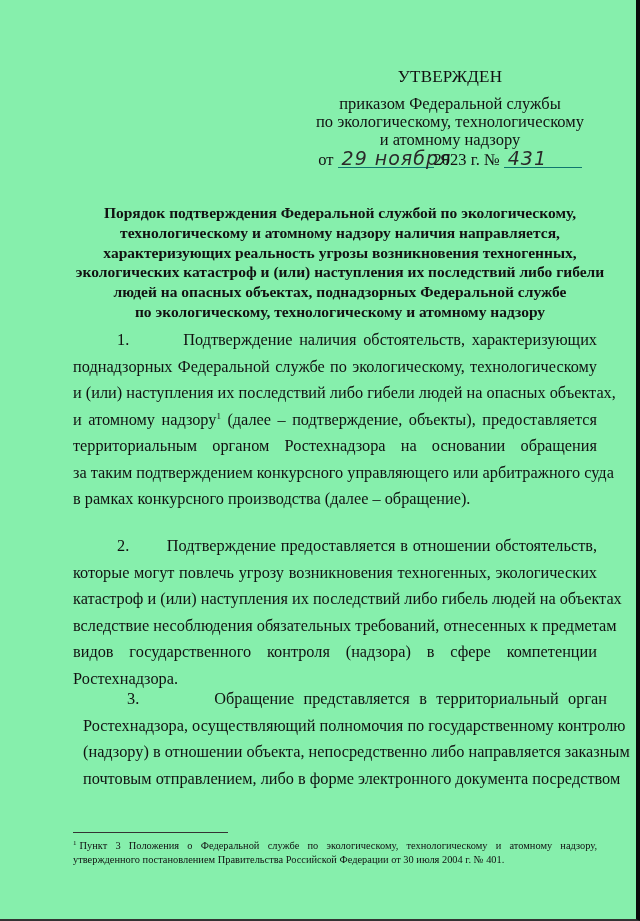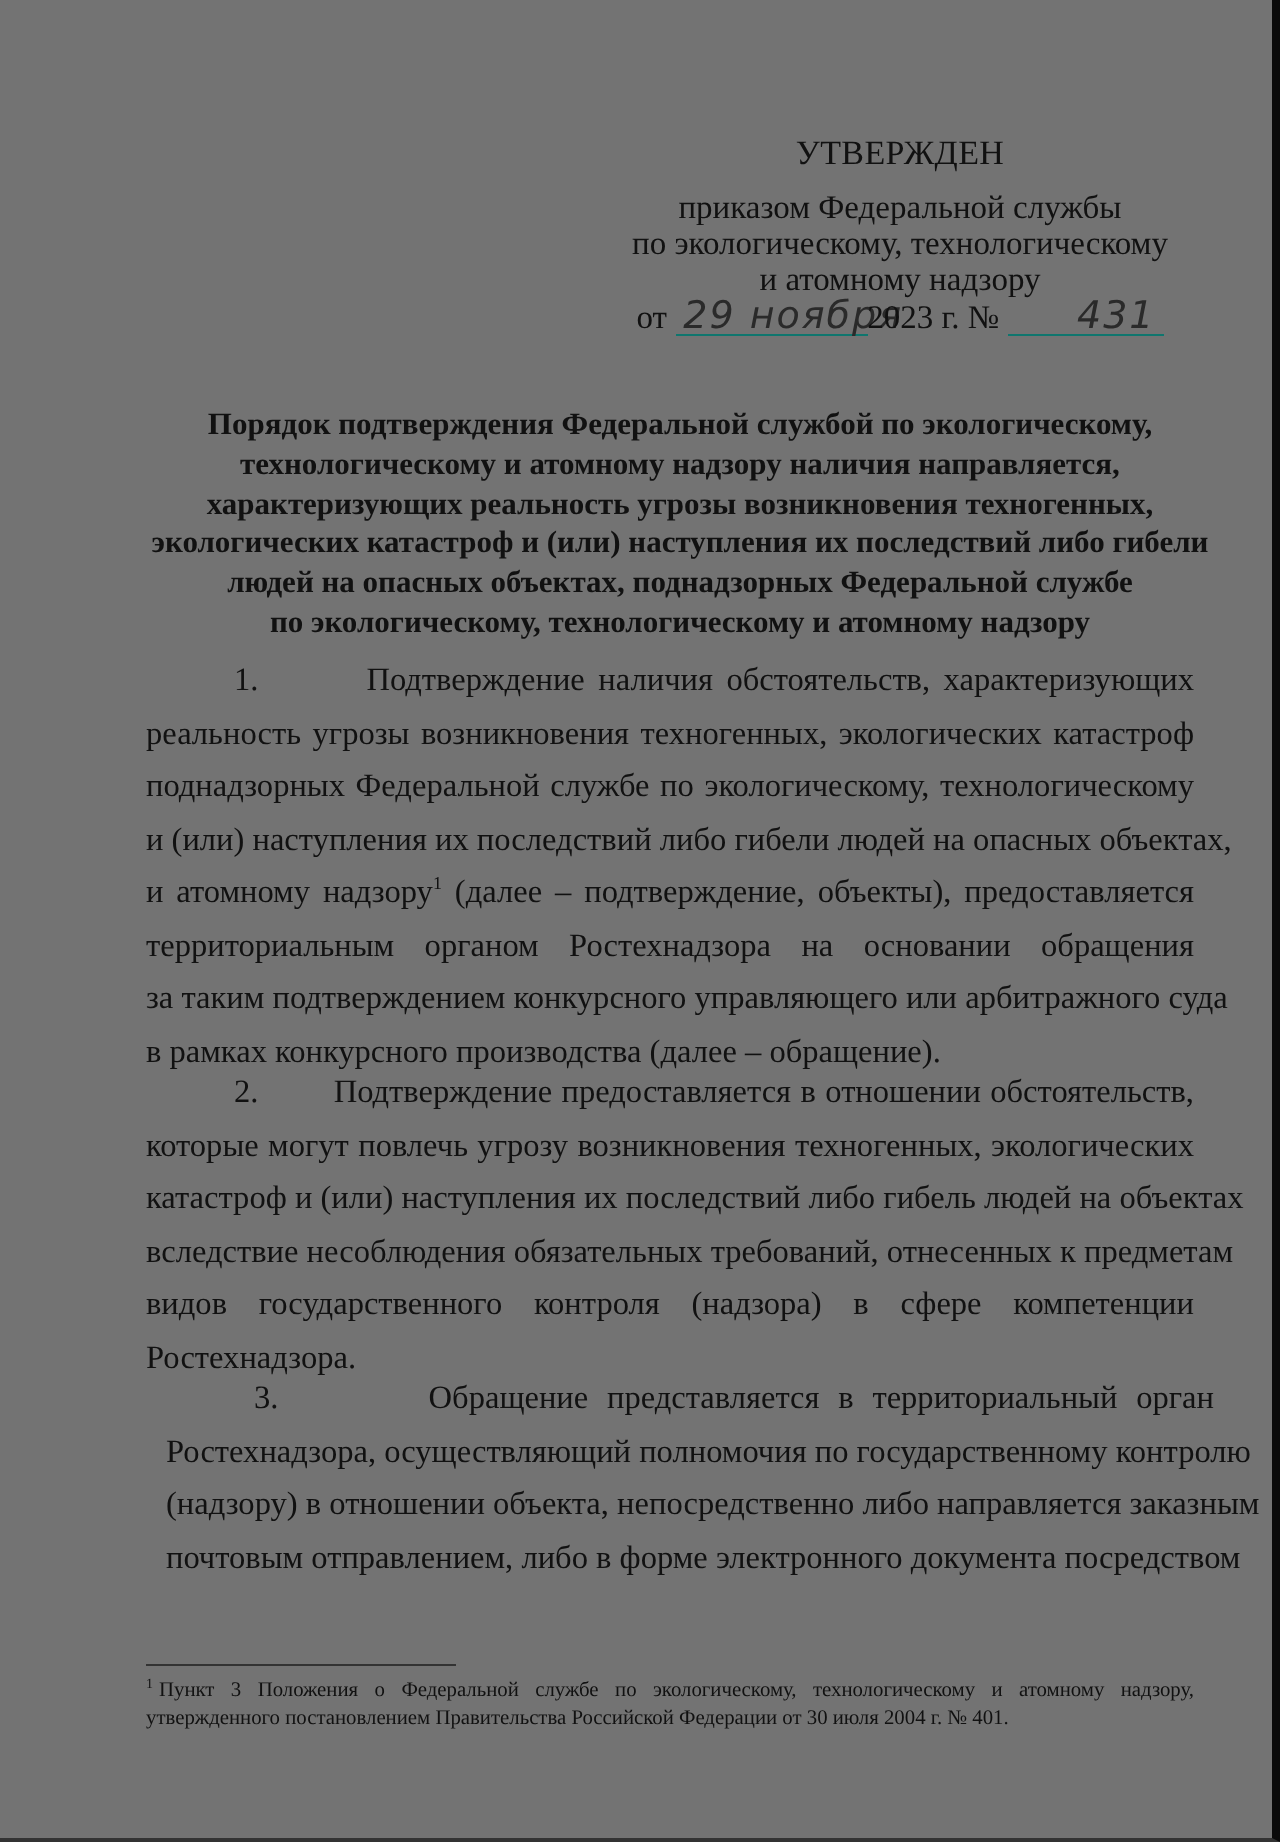--- a/index.html
+++ b/index.html
@@ -3,38 +3,38 @@
 <meta charset="utf-8">
 <style>
   html, body { margin: 0; padding: 0; background: #ffffff; }
   body {
     width: 640px; height: 921px; position: relative; overflow: hidden;
     font-family: "Liberation Serif", "DejaVu Serif", serif;
     color: #111111;
   }
   .page {
     position: absolute; left: 0; top: 0; width: 636px; height: 919px;
-    background: #737373;
+    background: #86efac;
     border-right: 4px solid #0a0a0a;
     border-bottom: 2px solid #333333;
   }
   .approval {
     position: absolute; left: 300px; top: 68px; width: 300px;
     text-align: center; font-size: 16.5px; line-height: 18px;
   }
   .approval .stamp-title { font-size: 17px; margin-bottom: 9px; letter-spacing: 0.2px; }
   .approval .line { display: block; white-space: nowrap; }
   .date-line { display: block; white-space: nowrap; margin-top: 0px; }
   .handwritten {
     font-family: "DejaVu Sans", sans-serif; font-style: italic;
     font-size: 19px; color: #2a2a2a; border-bottom: 1px solid #0f766e;
     display: inline-block; padding: 0 4px; letter-spacing: 1px;
   }
   .hw-date { width: 88px; text-align: center; }
-  .hw-num { width: 70px; text-align: right; }
+  .hw-num { width: 70px; text-align: left; }
 
   .doc-title {
     position: absolute; left: 62px; top: 203px; width: 556px;
     text-align: center; font-weight: bold; font-size: 15.5px; line-height: 19.8px;
   }
   .doc-title .tl { display: block; white-space: nowrap; }
 
   .body-text {
     position: absolute; left: 73px; width: 524px;
     font-size: 16.3px; line-height: 26.5px;
@@ -79,21 +79,20 @@
     <span class="tl">Порядок подтверждения Федеральной службой по экологическому,</span>
     <span class="tl">технологическому и атомному надзору наличия направляется,</span>
     <span class="tl">характеризующих реальность угрозы возникновения техногенных,</span>
     <span class="tl">экологических катастроф и (или) наступления их последствий либо гибели</span>
     <span class="tl">людей на опасных объектах, поднадзорных Федеральной службе</span>
     <span class="tl">по экологическому, технологическому и атомному надзору</span>
   </div>
 
   <div class="body-text" style="top:327px;">
     <span class="ln first"><span>1.</span>&nbsp;&nbsp;&nbsp;&nbsp;&nbsp;&nbsp;&nbsp;&nbsp;<span>Подтверждение наличия обстоятельств, характеризующих</span></span>
-    <span class="ln">реальность угрозы возникновения техногенных, экологических катастроф</span>
     <span class="ln">поднадзорных Федеральной службе по экологическому, технологическому</span>
     <span class="ln">и (или) наступления их последствий либо гибели людей на опасных объектах,</span>
     <span class="ln"><span>и атомному надзору</span><sup class="fnref">1</sup> <span>(далее – подтверждение, объекты), предоставляется</span></span>
     <span class="ln">территориальным органом Ростехнадзора на основании обращения</span>
     <span class="ln">за таким подтверждением конкурсного управляющего или арбитражного суда</span>
     <span class="ln last">в рамках конкурсного производства (далее – обращение).</span>
   </div>
 
   <div class="body-text" style="top:533px;">
     <span class="ln first"><span>2.</span>&nbsp;&nbsp;&nbsp;&nbsp;&nbsp;&nbsp;&nbsp;&nbsp;<span>Подтверждение предоставляется в отношении обстоятельств,</span></span>

